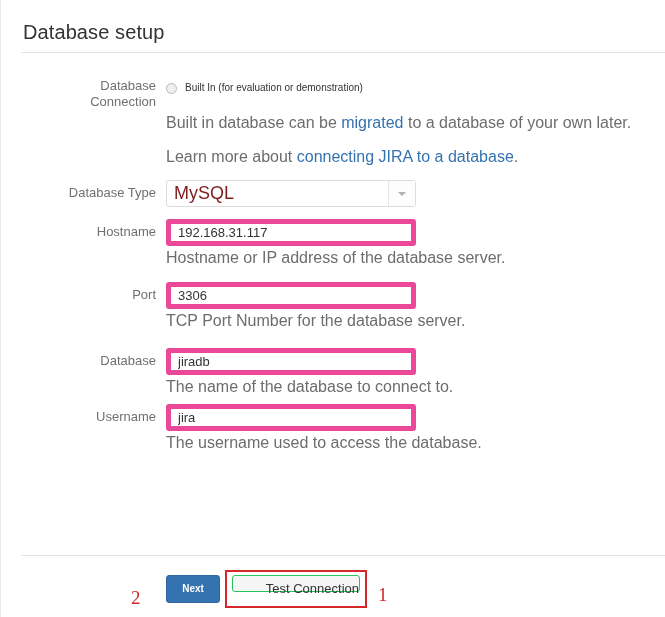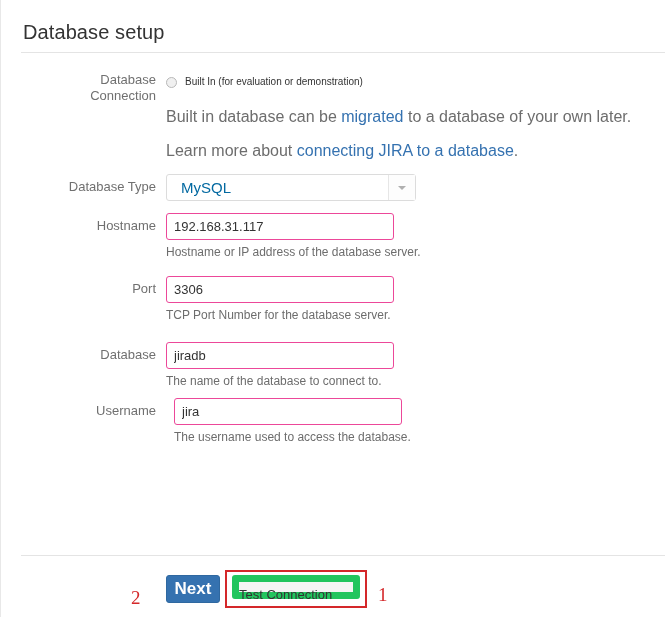--- a/index.html
+++ b/index.html
@@ -47,21 +47,21 @@
     left: 20px;
     right: 0;
     top: 555px;
     height: 1px;
     background: #e4e4e4;
   }
 
   .form {
     position: absolute;
     left: 0;
-    top: 72px;
+    top: 78px;
     width: 665px;
   }
   .field-row {
     position: relative;
     display: flex;
     align-items: flex-start;
   }
   .field-label {
     width: 155px;
     text-align: right;
@@ -124,24 +124,24 @@
     margin-top: 16px;
   }
   .radio-note a,
   .link {
     color: #3572b0;
     text-decoration: none;
   }
 
   
   .text-input {
-    width: 228px;
+    width: 250px;
     height: 27px;
     box-sizing: border-box;
-    border: 1px solid #ec4899;
+    border: 5px solid #ec4899;
     border-radius: 3px;
     padding: 0 7px;
     font-family: "Liberation Sans", sans-serif;
     font-size: 13px;
     color: #333333;
     background: #ffffff;
     outline: none;
     line-height: 25px;
   }
   .select-wrap {
@@ -151,23 +151,22 @@
     border: 1px solid #dcdcdc;
     border-radius: 3px;
     background: #ffffff;
     box-sizing: border-box;
   }
   .select-value {
     position: absolute;
     left: 7px;
     top: 0;
     line-height: 25px;
-    font-size: 15px;
-    color: #0369a1;
-    margin-left: 7px;
+    font-size: 18px;
+    color: #7f1d1d;
   }
   .select-arrow-box {
     position: absolute;
     right: 0;
     top: 0;
     width: 27px;
     height: 25px;
     border-left: 1px solid #e6e6e6;
     background: #fdfdfd;
     box-sizing: border-box;
@@ -177,21 +176,21 @@
     position: absolute;
     left: 50%;
     top: 50%;
     margin-left: -4px;
     margin-top: -2px;
     border-left: 4px solid transparent;
     border-right: 4px solid transparent;
     border-top: 4px solid #b0b0b0;
   }
   .help-text {
-    font-size: 12px;
+    font-size: 16px;
     color: #6d6d6d;
     margin-top: 5px;
     line-height: 14px;
   }
   .pw-dots {
     letter-spacing: 1.5px;
     font-size: 12px;
     color: #333;
   }
 
@@ -206,44 +205,44 @@
   .btn-next {
     position: absolute;
     left: 165px;
     top: 5px;
     width: 54px;
     height: 28px;
     background: #3572b0;
     border: 1px solid #2f68a0;
     border-radius: 3px;
     color: #ffffff;
-    font-size: 17px;
+    font-size: 10px;
     font-weight: bold;
     font-family: "Liberation Sans", sans-serif;
     cursor: pointer;
     line-height: 26px;
     text-align: center;
     padding: 0;
     box-sizing: border-box;
   }
   .btn-test {
     position: absolute;
     left: 231px;
     top: 5px;
     width: 128px;
-    height: 24px;
+    height: 17px;
     background: #f5f5f5;
-    border: 7px solid #22c55e;
+    border: 1px solid #22c55e;
     border-radius: 3px;
     color: #333333;
     font-size: 13px;
     font-family: "Liberation Sans", sans-serif;
     cursor: pointer;
     line-height: 26px;
-    text-align: left;
+    text-align: right;
     padding: 0;
     box-sizing: border-box;
   }
   .annot-box {
     position: absolute;
     left: 224px;
     top: 0px;
     width: 142px;
     height: 38px;
     border: 2px solid #d4282a;
@@ -323,21 +322,21 @@
     </div>
 
     <div class="field-row" style="margin-bottom:10px;">
       <div class="field-label" style="padding-top:5px;">Database</div>
       <div class="field-control">
         <input class="text-input" type="text" value="jiradb" style="">
         <div class="help-text">The name of the database to connect to.</div>
       </div>
     </div>
 
-    <div class="field-row" style="margin-bottom:26px;gap:8px;">
+    <div class="field-row" style="margin-bottom:26px;">
       <div class="field-label" style="padding-top:5px;">Username</div>
       <div class="field-control">
         <input class="text-input" type="text" value="jira" style="">
         <div class="help-text">The username used to access the database.</div>
       </div>
     </div>
 
 
   </div>
 

